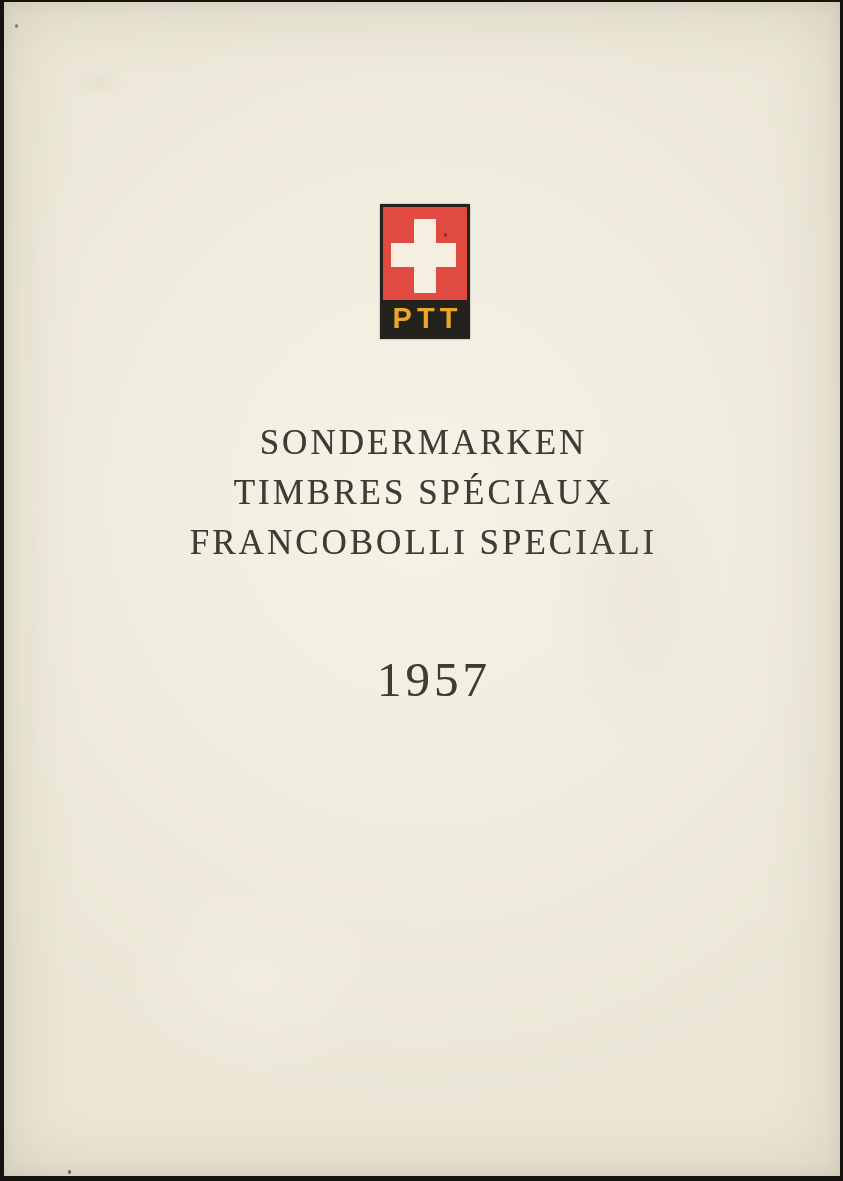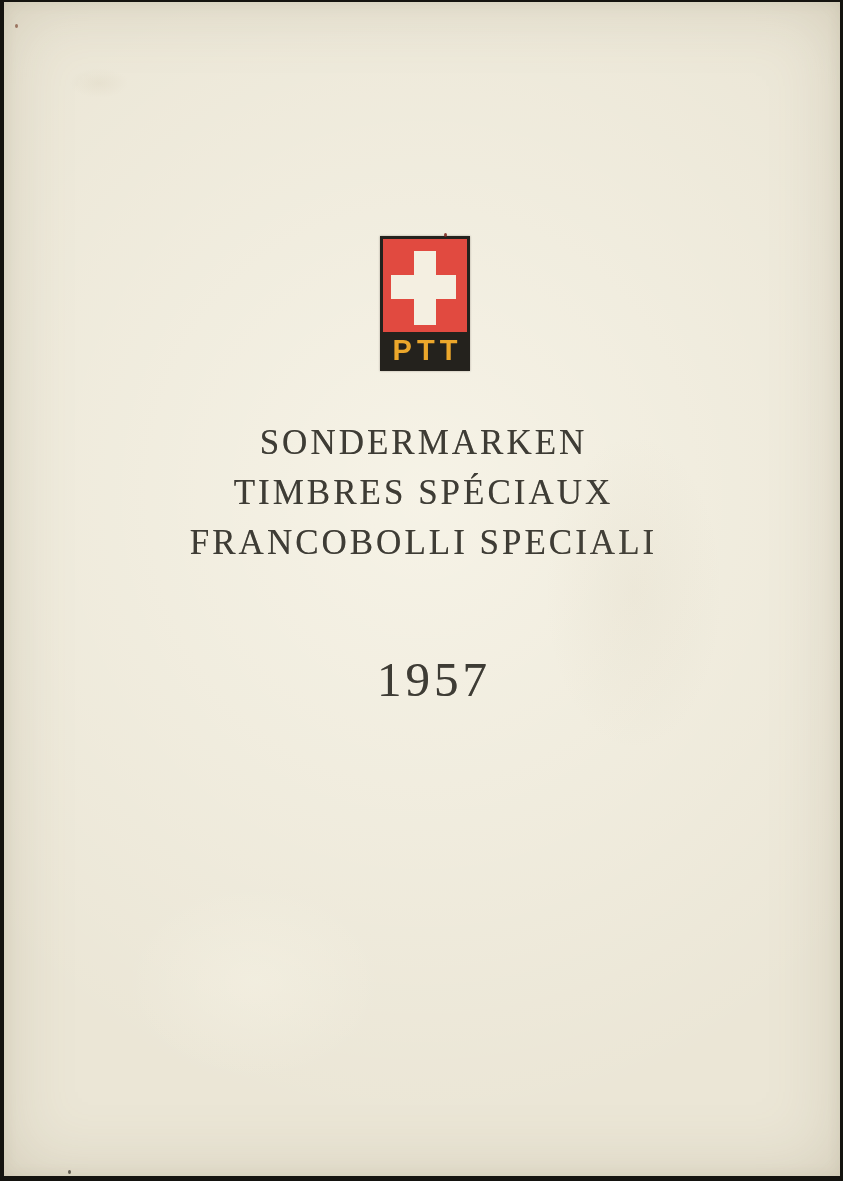--- a/index.html
+++ b/index.html
@@ -30,21 +30,20 @@
   .logo {
     position: absolute;
     left: 376px;
     top: 202px;
     width: 90px;
     height: 135px;
     box-sizing: border-box;
     background: #24221d;
     padding: 3px;
     box-shadow: 0 0 2px rgba(40,35,25,0.35);
-    margin-top: 32px;
   }
   .logo-red {
     position: relative;
     width: 84px;
     height: 93px;
     background: #e14a40;
   }
   .cross-v {
     position: absolute;
     left: 37%;

